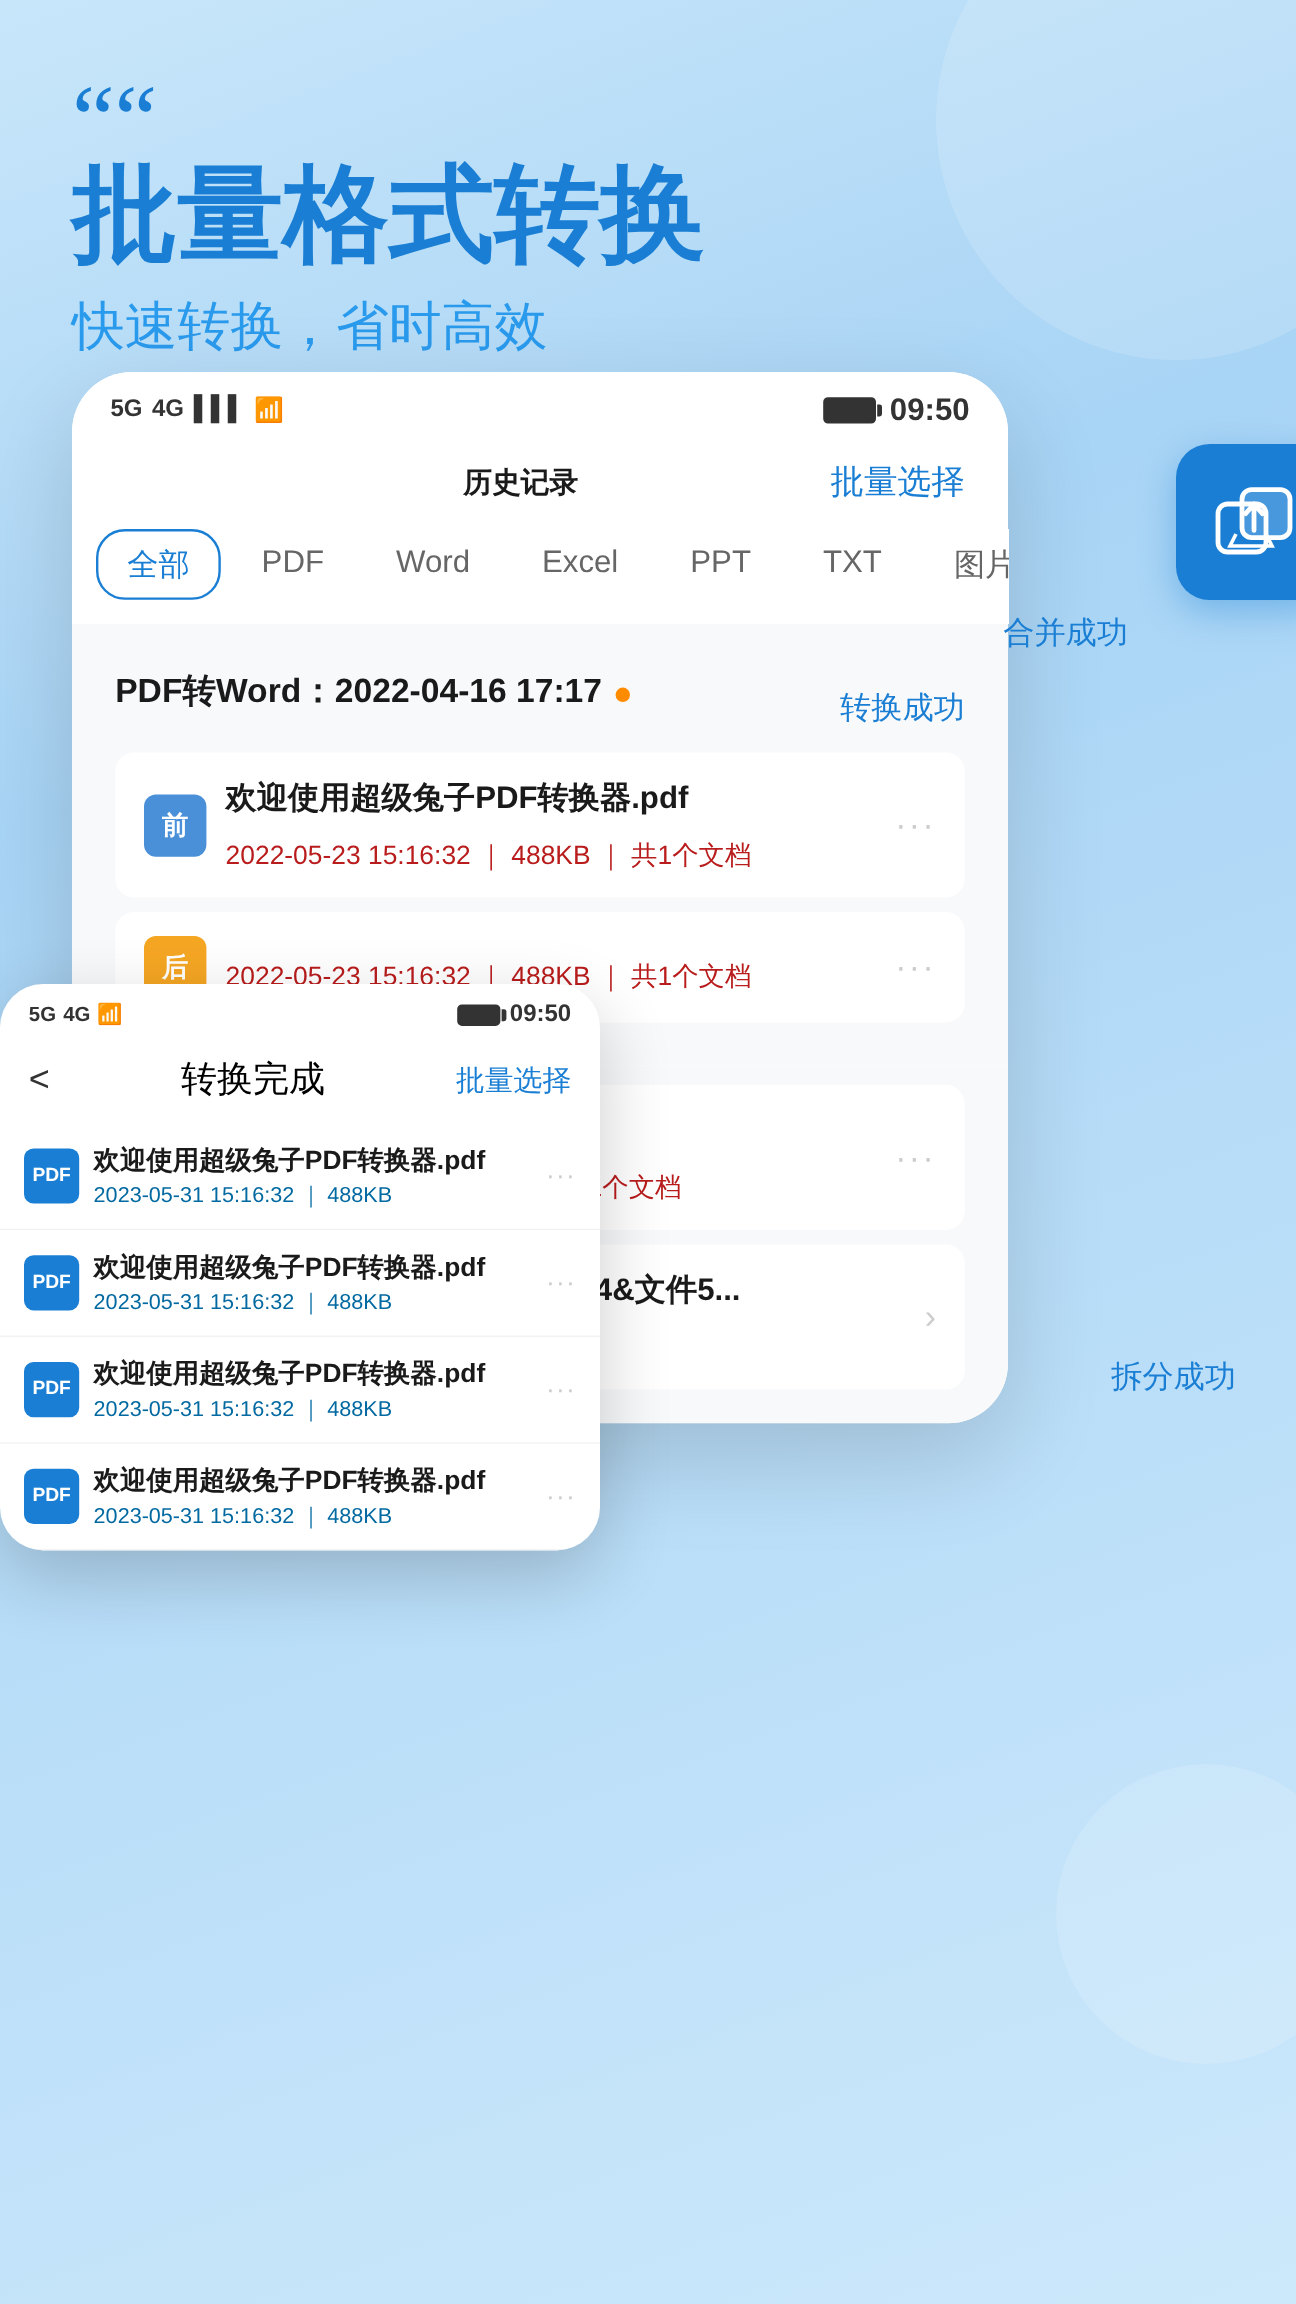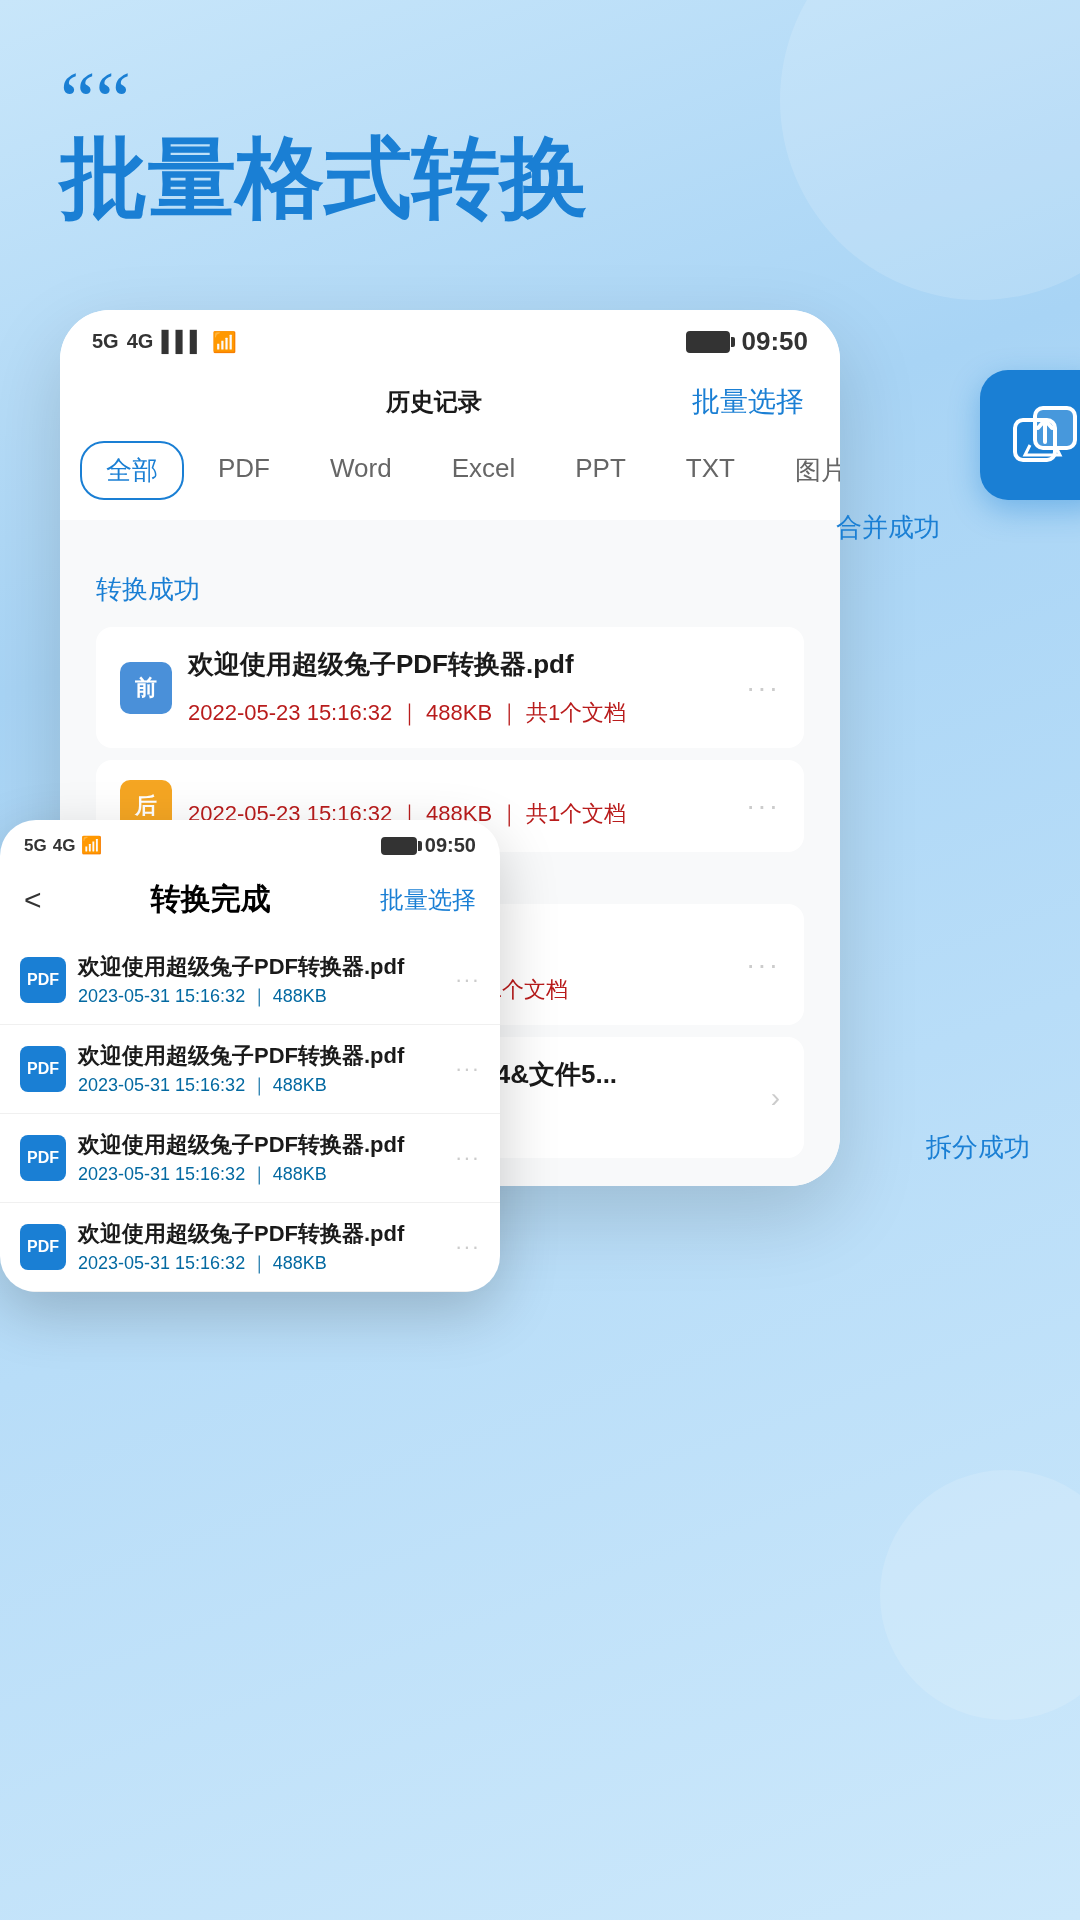--- a/index.html
+++ b/index.html
@@ -298,21 +298,21 @@
       padding: 8px 24px 16px;
     }
 
     .pm2-back {
       font-size: 30px;
       color: #333;
     }
 
     .pm2-title {
       font-size: 30px;
-      font-weight: 700;
+      font-weight: 400;
     }
 
     .pm2-batch {
       font-size: 24px;
       color: #1a7fd4;
     }
 
     .pm2-file-item {
       display: flex;
       align-items: center;
@@ -397,20 +397,21 @@
   </style>
 </head>
 <body>
 
 <div class="deco-circle deco-circle-1"></div>
 <div class="deco-circle deco-circle-2"></div>
 
 <div class="hero-section">
   <div class="quote-marks">““</div>
   <div class="hero-title">批量格式转换</div>
+  <div class="hero-subtitle">快速转换，省时高效</div>
 </div>
 
 <div class="phone-mockup">
 
   <div class="status-bar">
     <div class="status-bar-left">
       <span style="font-size:20px;">5G</span>
       <span style="font-size:20px;">4G</span>
 
       <span style="font-size:20px;">▌▌▌</span>
@@ -433,20 +434,24 @@
     <div class="tab-item">PDF</div>
     <div class="tab-item">Word</div>
     <div class="tab-item">Excel</div>
     <div class="tab-item">PPT</div>
     <div class="tab-item">TXT</div>
     <div class="tab-item">图片</div>
   </div>
 
   <div class="conversion-section">
     <div class="conversion-header">
+      <div class="conversion-title">
+        <span>PDF转Word：2022-04-16  17:17</span>
+        <span class="orange-dot"></span>
+      </div>
       <div class="conversion-badge">转换成功</div>
     </div>
 
     <div class="file-item">
       <div class="file-badge badge-prev">前</div>
       <div class="file-info">
         <div class="file-name">欢迎使用超级兔子PDF转换器.pdf</div>
         <div class="file-meta">
           2022-05-23  15:16:32 ｜ 488KB ｜ 共1个文档
         </div>

